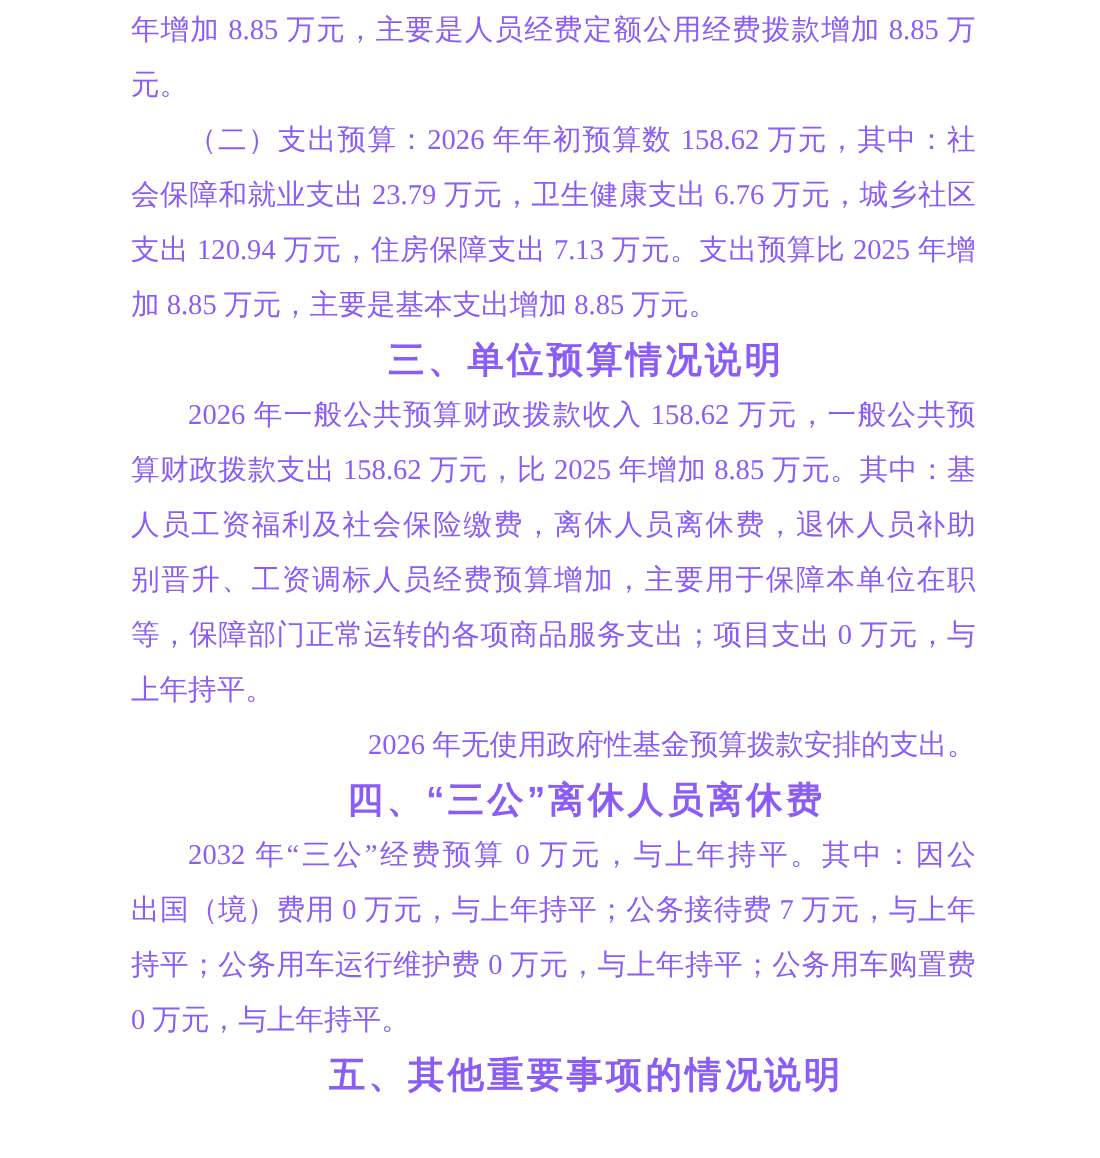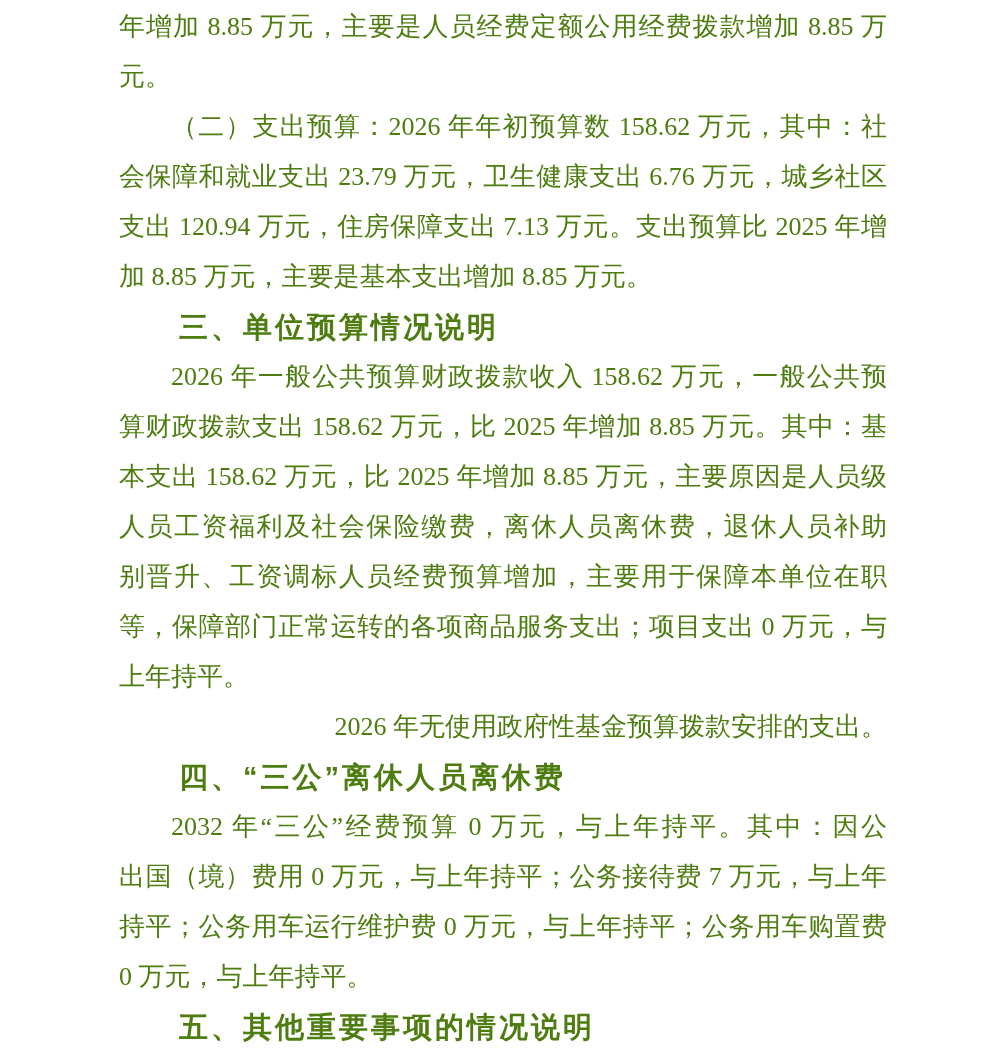--- a/index.html
+++ b/index.html
@@ -19,21 +19,21 @@
   .content {
     position: absolute;
     left: 119px;
     top: 2px;
     width: 768px;
   }
   .line {
     height: 50px;
     line-height: 50px;
     font-size: 26px;
-    color: #4d7c0f;
+    color: #8b5cf6;
     overflow: hidden;
     white-space: normal;
   }
   
   .j {
     text-align: justify;
     text-align-last: justify;
   }
   
   .ji {
@@ -47,41 +47,40 @@
   }
   
   .pi {
     text-align: right;
     text-indent: 52px;
   }
   
   .h {
     font-family: "Liberation Sans", "DejaVu Sans", sans-serif;
     font-weight: 700;
-    font-size: 29px;
+    font-size: 33px;
     letter-spacing: 3px;
     text-indent: 60px;
-    text-align: left;
+    text-align: center;
   }
 </style>
 </head>
 <body>
 
 <div class="page">
   <div class="content">
     <div class="line j">年增加 8.85 万元，主要是人员经费定额公用经费拨款增加 8.85 万</div>
     <div class="line p">元。</div>
     <div class="line ji">（二）支出预算：2026 年年初预算数 158.62 万元，其中：社</div>
     <div class="line j">会保障和就业支出 23.79 万元，卫生健康支出 6.76 万元，城乡社区</div>
     <div class="line j">支出 120.94 万元，住房保障支出 7.13 万元。支出预算比 2025 年增</div>
     <div class="line p">加 8.85 万元，主要是基本支出增加 8.85 万元。</div>
     <div class="line h">三、单位预算情况说明</div>
     <div class="line ji">2026 年一般公共预算财政拨款收入 158.62 万元，一般公共预</div>
     <div class="line j">算财政拨款支出 158.62 万元，比 2025 年增加 8.85 万元。其中：基</div>
-    <div class="line j">本支出 158.62 万元，比 2025 年增加 8.85 万元，主要原因是人员级</div>
     <div class="line j">人员工资福利及社会保险缴费，离休人员离休费，退休人员补助</div>
     <div class="line j">别晋升、工资调标人员经费预算增加，主要用于保障本单位在职</div>
     <div class="line j">等，保障部门正常运转的各项商品服务支出；项目支出 0 万元，与</div>
     <div class="line p">上年持平。</div>
     <div class="line pi">2026 年无使用政府性基金预算拨款安排的支出。</div>
     <div class="line h">四、“三公”离休人员离休费</div>
     <div class="line ji">2032 年“三公”经费预算 0 万元，与上年持平。其中：因公</div>
     <div class="line j">出国（境）费用 0 万元，与上年持平；公务接待费 7 万元，与上年</div>
     <div class="line j">持平；公务用车运行维护费 0 万元，与上年持平；公务用车购置费</div>
     <div class="line p">0 万元，与上年持平。</div>

